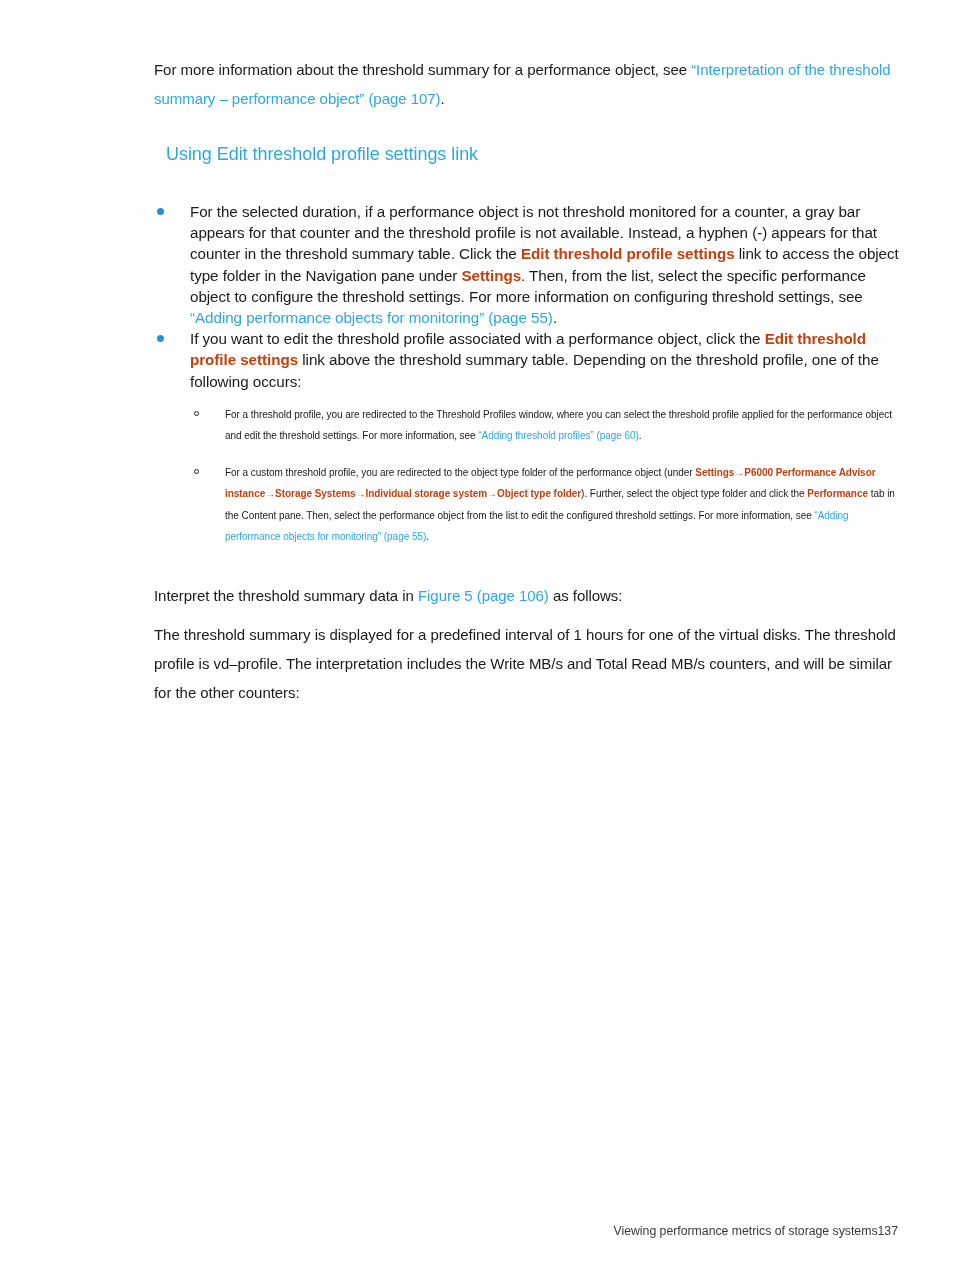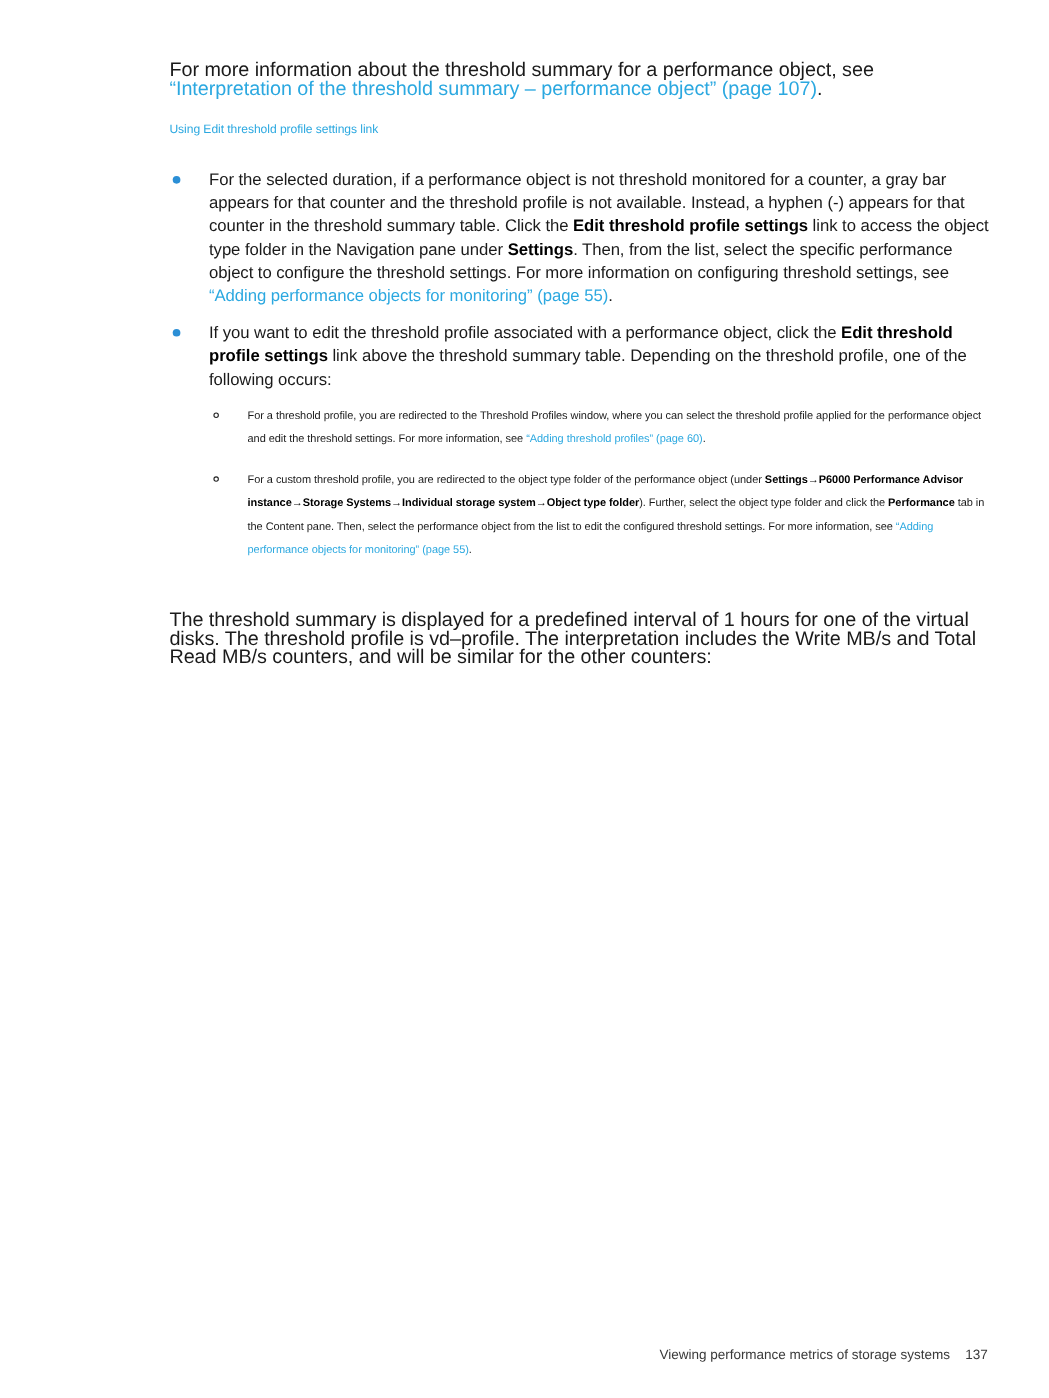--- a/index.html
+++ b/index.html
@@ -23,63 +23,63 @@
     overflow: hidden;
   }
   .content {
     position: absolute;
     left: 154px;
     top: 55px;
     width: 746px;
   }
   p, .para {
     margin: 0;
-    font-size: 18px;
-    line-height: 17px;
+    font-size: 15px;
+    line-height: 29px;
     color: #1a1a1a;
     letter-spacing: -0.05px;
   }
   .gap-sm { height: 10px; }
   .gap-md { height: 14px; }
   .gap-lg { height: 19px; }
   .gap-xl { height: 24px; }
 
   h2.section-heading {
-    margin: 0;
-    font-size: 11px;
+    margin: 12px;
+    font-size: 18px;
     line-height: 21px;
     font-weight: 400;
     color: #2BA8E0;
     letter-spacing: -0.05px;
   }
 
   a, .link {
     color: #2BA8E0;
     text-decoration: none;
   }
   .bold {
     font-weight: 700;
-    color: #000000;
+    color: #c2410c;
   }
 
   
   ul.lvl1 {
     list-style: none;
     margin: 0;
     padding: 0;
   }
   ul.lvl1 > li {
     position: relative;
     padding-left: 36px;
     font-size: 15.2px;
     line-height: 21.2px;
     letter-spacing: -0.05px;
   }
   ul.lvl1 > li + li {
-    margin-top: 12px;
+    margin-top: 0;
   }
   ul.lvl1 > li > .marker {
     position: absolute;
     left: 3px;
     top: 7px;
     width: 7px;
     height: 7px;
     border-radius: 50%;
     background: #2B8FD6;
   }
@@ -119,21 +119,21 @@
     top: 1224px;
     width: 954px;
     height: 20px;
   }
   .footer-inner {
     position: absolute;
     right: 56px;
     top: 0;
     display: flex;
     align-items: center;
-    gap: 14px;
+    gap: 0;
     font-size: 12.3px;
     color: #3a3a3a;
     letter-spacing: -0.02px;
   }
   .footer-title { white-space: nowrap; }
   .footer-page { white-space: nowrap; }
 </style>
 </head>
 <body>
 
@@ -170,20 +170,21 @@
           </li>
         </ul>
       </li>
     </ul>
 
     <div class="gap-xl"></div>
 
 
     <div class="gap-sm"></div>
 
+    <p class="para"><span>Interpret the threshold summary data in </span><span class="link">Figure 5 (page 106)</span><span> as follows:</span></p>
 
     <div class="gap-sm"></div>
 
     <p class="para">The threshold summary is displayed for a predefined interval of 1 hours for one of the virtual disks. The threshold profile is vd–profile. The interpretation includes the Write MB/s and Total Read MB/s counters, and will be similar for the other counters:</p>
 
   </div>
 
   <div class="footer">
     <div class="footer-inner">
       <span class="footer-title">Viewing performance metrics of storage systems</span>

